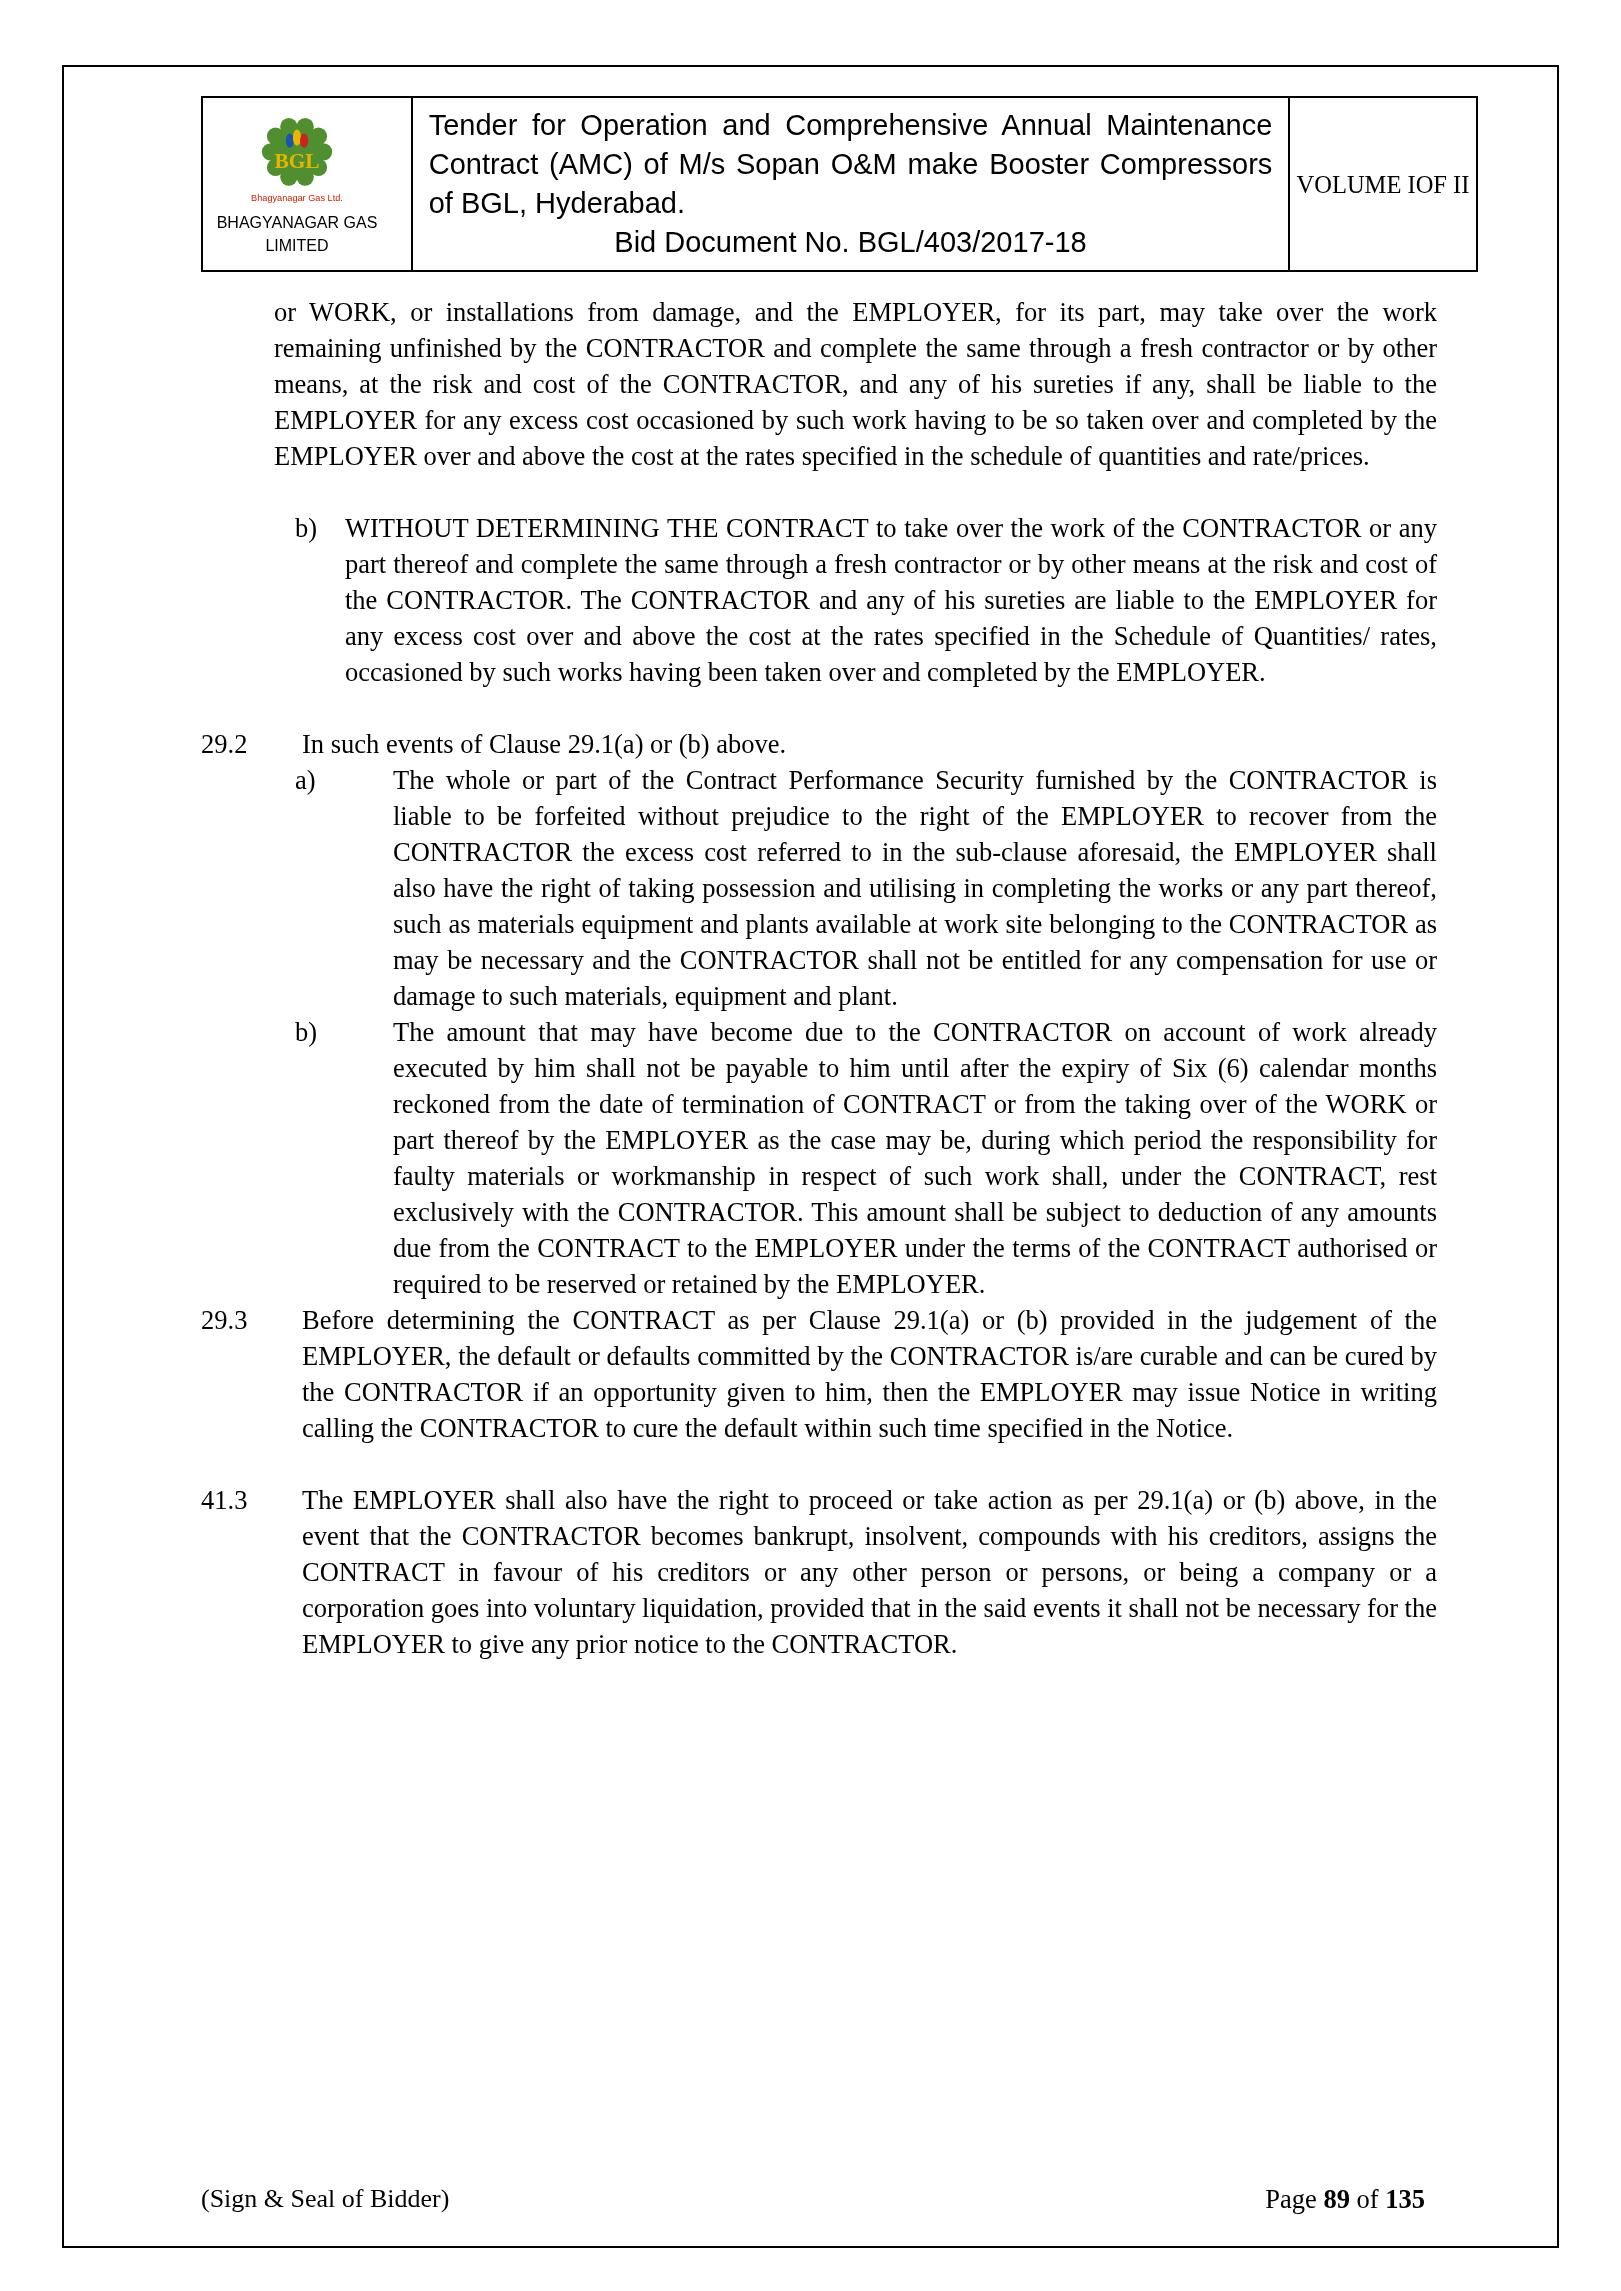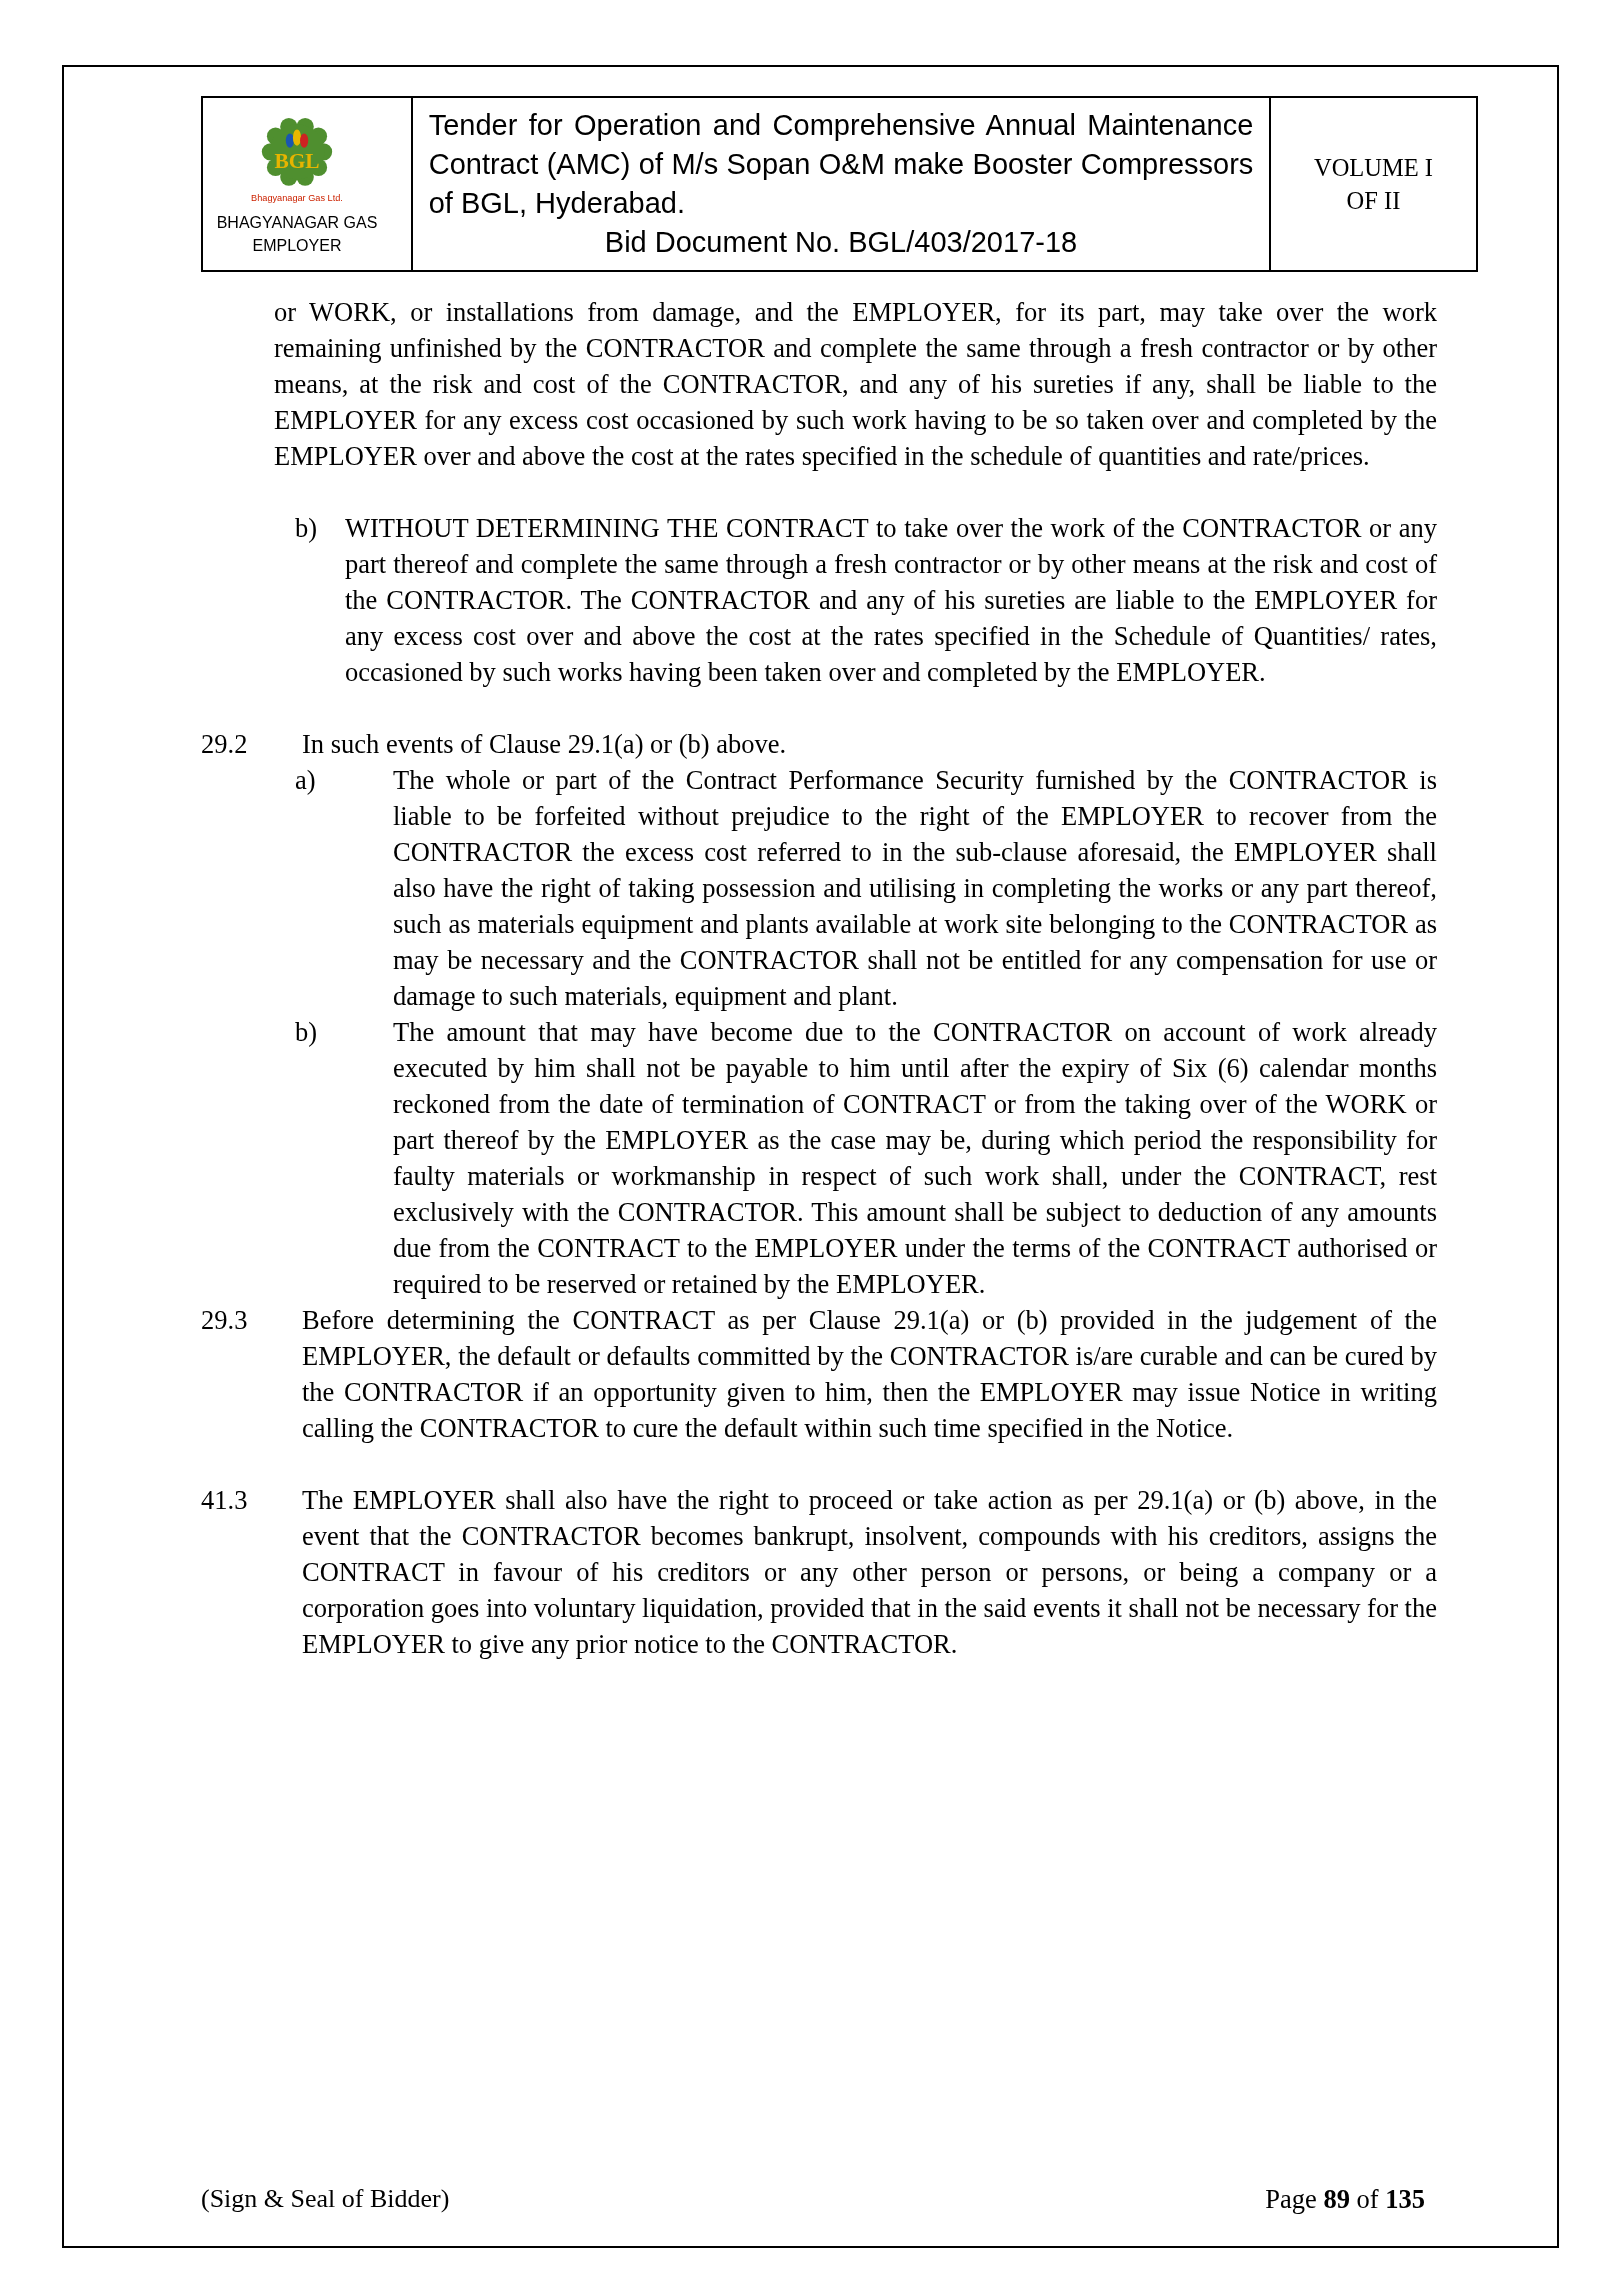--- a/index.html
+++ b/index.html
@@ -52,23 +52,23 @@
     font-size: 29px;
     line-height: 39px;
     display: flex;
     flex-direction: column;
     justify-content: center;
     margin-left: 20px;
   }
   .title-main { text-align: justify; }
   .title-doc  { text-align: center; }
   .volume-cell {
-    width: 207px;
-    display: flex;
-    flex-direction: column;
+    width: 188px;
+    display: flex;
+    flex-direction: row;
     align-items: center;
     justify-content: center;
     font-family: "Liberation Serif", serif;
     font-size: 24.5px;
     line-height: 33px;
     text-align: center;
   }
   
   .content {
     position: absolute;
@@ -126,21 +126,21 @@
           <circle cx="50" cy="40" r="27"></circle>
         </g>
         <ellipse cx="43" cy="29" rx="4" ry="7" fill="#1a56b0"></ellipse>
         <ellipse cx="50" cy="26" rx="4" ry="8" fill="#e8b800"></ellipse>
         <ellipse cx="57" cy="29" rx="4" ry="7" fill="#cc2222"></ellipse>
         <text x="50" y="56" text-anchor="middle" font-size="21" font-weight="bold" fill="#e7b400" font-family="Liberation Serif, serif">BGL</text>
         <text x="50" y="88" text-anchor="middle" font-size="9" fill="#cc2200" font-family="Liberation Sans, sans-serif">Bhagyanagar Gas Ltd.</text>
       </svg>
       <div class="org-name">
         <span>BHAGYANAGAR GAS</span><br>
-        <span>EMPLOYER</span>
+        <span>LIMITED</span>
       </div>
     </div>
 
     <div class="hcell title-cell">
       <div class="title-main">Tender for Operation and Comprehensive Annual Maintenance Contract (AMC) of M/s Sopan O&amp;M make Booster Compressors of BGL, Hyderabad.</div>
       <div class="title-doc">Bid Document No. BGL/403/2017-18</div>
     </div>
 
     <div class="hcell volume-cell">
       <div>VOLUME I</div>

